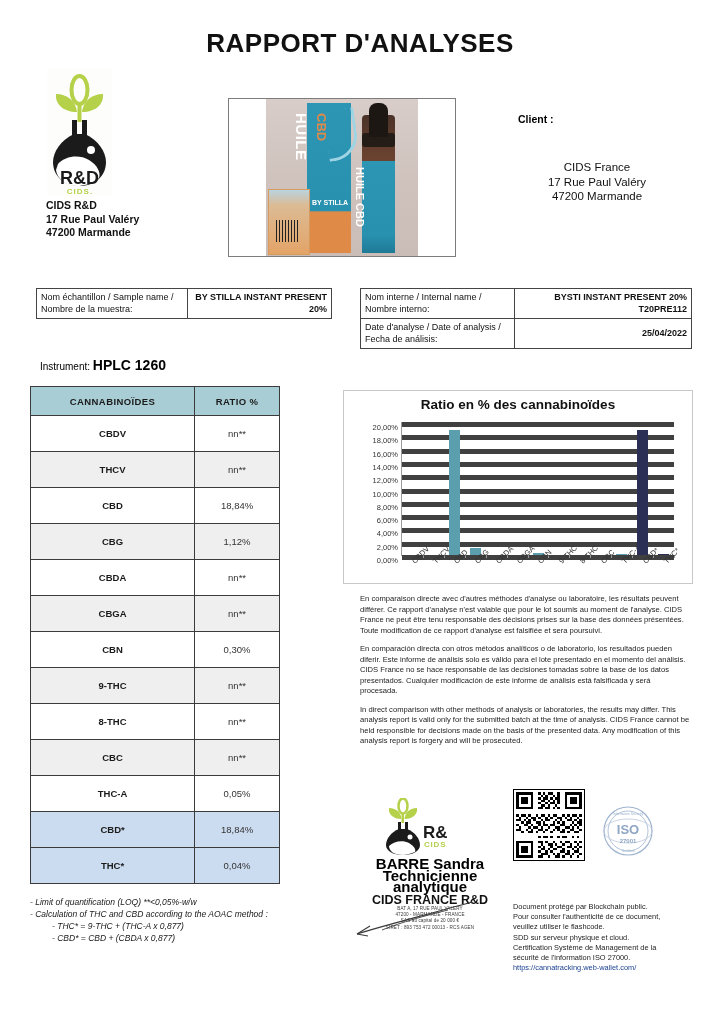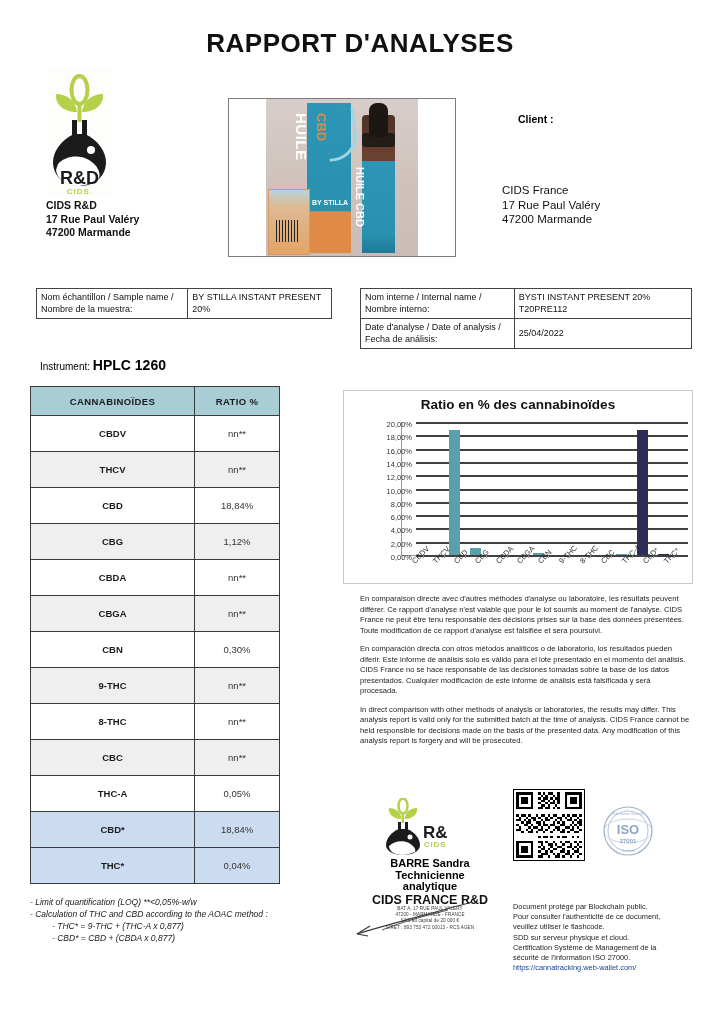--- a/index.html
+++ b/index.html
@@ -192,41 +192,42 @@
   .client-label {
     position: absolute;
     left: 518px;
     top: 113px;
     font-size: 10.5px;
     font-weight: bold;
   }
   .client-address {
     position: absolute;
     left: 502px;
-    top: 183px;
+    top: 160px;
     width: 190px;
+    text-align: center;
     font-size: 11.5px;
     line-height: 14.5px;
     color: #111;
   }
   
   .info-table {
     position: absolute;
     border-collapse: collapse;
     font-size: 9px;
     color: #111;
   }
   .info-table td {
     border: 1px solid #444;
     padding: 3px 4px;
     vertical-align: middle;
     line-height: 11.5px;
   }
   .info-table .lbl { width: 148px; text-align: left; }
-  .info-table .val { text-align: left; }
+  .info-table .val { text-align: right; font-weight: bold; }
   #info-left  { left: 36px;  top: 288px; width: 296px; }
   #info-right { left: 360px; top: 288px; width: 332px; }
   #info-left .lbl  { width: 148px; }
   #info-left .val  { width: 140px; }
   #info-right .lbl { width: 150px; }
   #info-right .val { width: 174px; }
   .instrument {
     position: absolute;
     left: 40px;
     top: 357px;
@@ -290,23 +291,23 @@
     position: absolute;
     left: 57px;
     top: 31px;
     width: 272px;
     height: 133px;
     border-left: 1px solid #9a9a9a;
     border-bottom: 1px solid #9a9a9a;
   }
   .gridline {
     position: absolute;
-    left: 14px; width: 272px;
+    left: 0; width: 272px;
     height: 0;
-    border-top: 2px solid #404040;
+    border-top: 5px solid #404040;
   }
   .ytick {
     position: absolute;
     right: 100%;
     margin-right: 4px;
     transform: translateY(-50%);
     font-size: 7.5px;
     color: #333;
     white-space: nowrap;
   }
@@ -349,21 +350,21 @@
     top: 798px;
     width: 64px;
     height: 58px;
   }
   .sig-name {
     position: absolute;
     left: 355px;
     top: 858px;
     width: 150px;
     text-align: center;
-    font-size: 11px;
+    font-size: 15px;
     font-weight: bold;
     line-height: 11.5px;
   }
   .sig-company {
     position: absolute;
     left: 348px;
     top: 893px;
     width: 164px;
     text-align: center;
     font-size: 12.5px;

